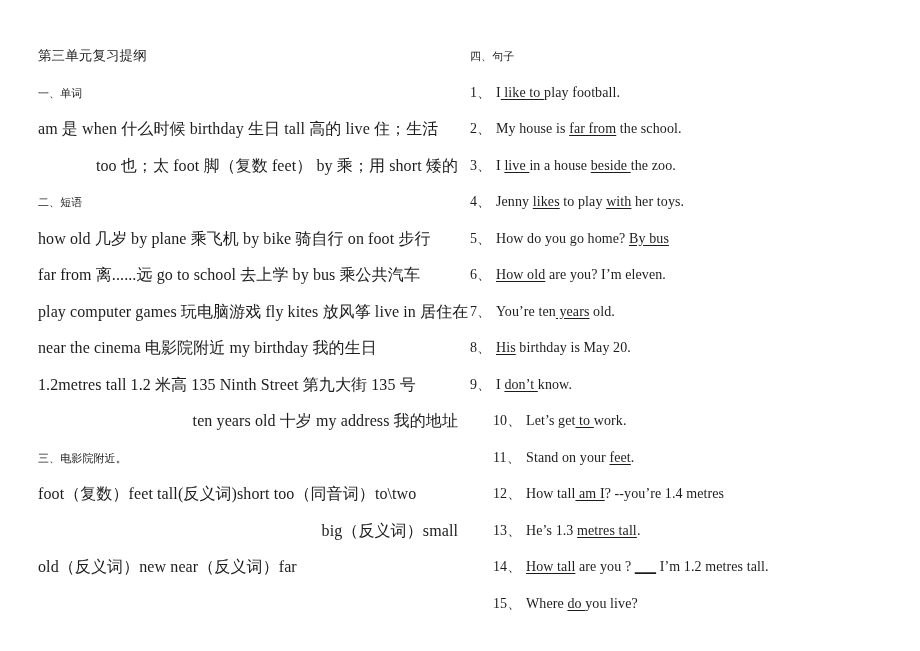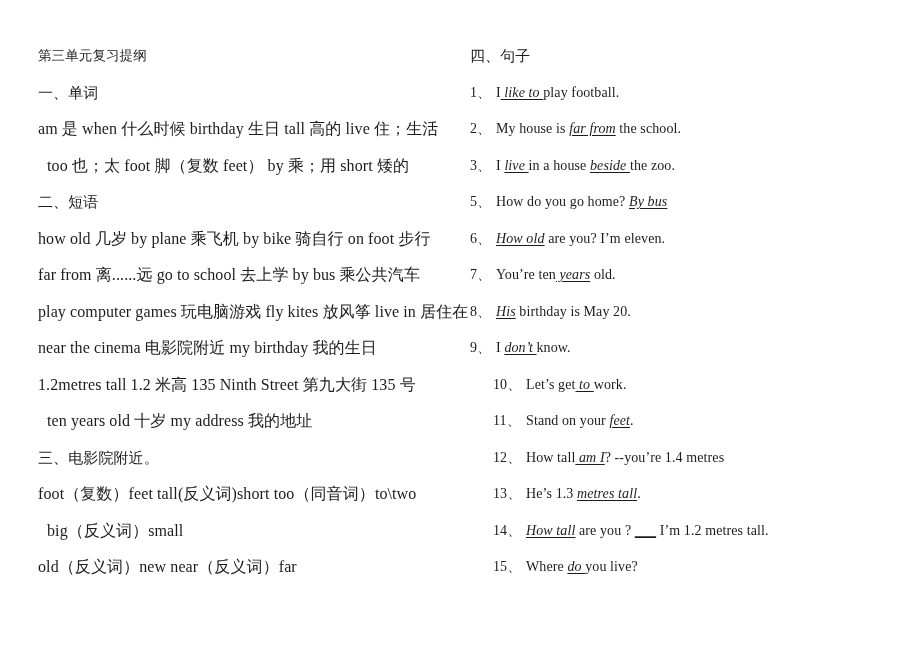--- a/index.html
+++ b/index.html
@@ -46,40 +46,40 @@
     font-size: 16px;
     line-height: 36.5px;
     height: 36.5px;
     white-space: nowrap;
     letter-spacing: 0.1px;
   }
   .line.doc-title {
     font-size: 13.5px;
   }
   .line.heading {
-    font-size: 15px;
+    font-size: 11px;
   }
   .indent {
     padding-left: 9px;
+    text-align: right;
   }
   .sentence {
     font-size: 14px;
   }
   .num {
     display: inline-block;
     min-width: 26px;
   }
   .num.wide {
     min-width: 33px;
     margin-left: 23px;
   }
   u {
     text-decoration: underline;
     text-underline-offset: 1.5px;
-    font-style: italic;
   }
 </style>
 </head>
 <body>
 
 <div class="page">
   <div class="columns">
 
     <div class="col col-left">
         <div class="line doc-title">第三单元复习提纲</div>
@@ -98,20 +98,21 @@
         <div class="line indent">big（反义词）small</div>
         <div class="line">old（反义词）new   near（反义词）far</div>
       </div>
 
     <div class="col col-right">
       <div class="line heading">四、句子</div>
       <div id="sentence-list">
           <div class="line sentence"><span class="num">1、</span><span>I</span><u> like to </u><span>play football.</span></div>
           <div class="line sentence"><span class="num">2、</span><span>My house is </span><u>far from</u><span> the school.</span></div>
           <div class="line sentence"><span class="num">3、</span><span>I </span><u>live </u><span>in a house </span><u>beside </u><span>the zoo.</span></div>
+          <div class="line sentence"><span class="num">4、</span><span>Jenny </span><u>likes</u><span> to play </span><u>with</u><span> her toys.</span></div>
           <div class="line sentence"><span class="num">5、</span><span>How do you go home?   </span><u>By bus</u></div>
           <div class="line sentence"><span class="num">6、</span><u>How old</u><span> are you?   I’m eleven.</span></div>
           <div class="line sentence"><span class="num">7、</span><span>You’re ten</span><u> years</u><span> old.</span></div>
           <div class="line sentence"><span class="num">8、</span><u>His</u><span> birthday is May 20.</span></div>
           <div class="line sentence"><span class="num">9、</span><span>I </span><u>don’t </u><span>know.</span></div>
           <div class="line sentence"><span class="num wide">10、</span><span>Let’s get</span><u> to </u><span>work.</span></div>
           <div class="line sentence"><span class="num wide">11、</span><span>Stand on your </span><u>feet</u><span>.</span></div>
           <div class="line sentence"><span class="num wide">12、</span><span>How tall</span><u> am I</u><span>? --you’re 1.4 metres</span></div>
           <div class="line sentence"><span class="num wide">13、</span><span>He’s 1.3 </span><u>metres tall</u><span>.</span></div>
           <div class="line sentence"><span class="num wide">14、</span><u>How tall</u><span> are you ? </span><u>___</u><span> I’m 1.2 metres tall.</span></div>

